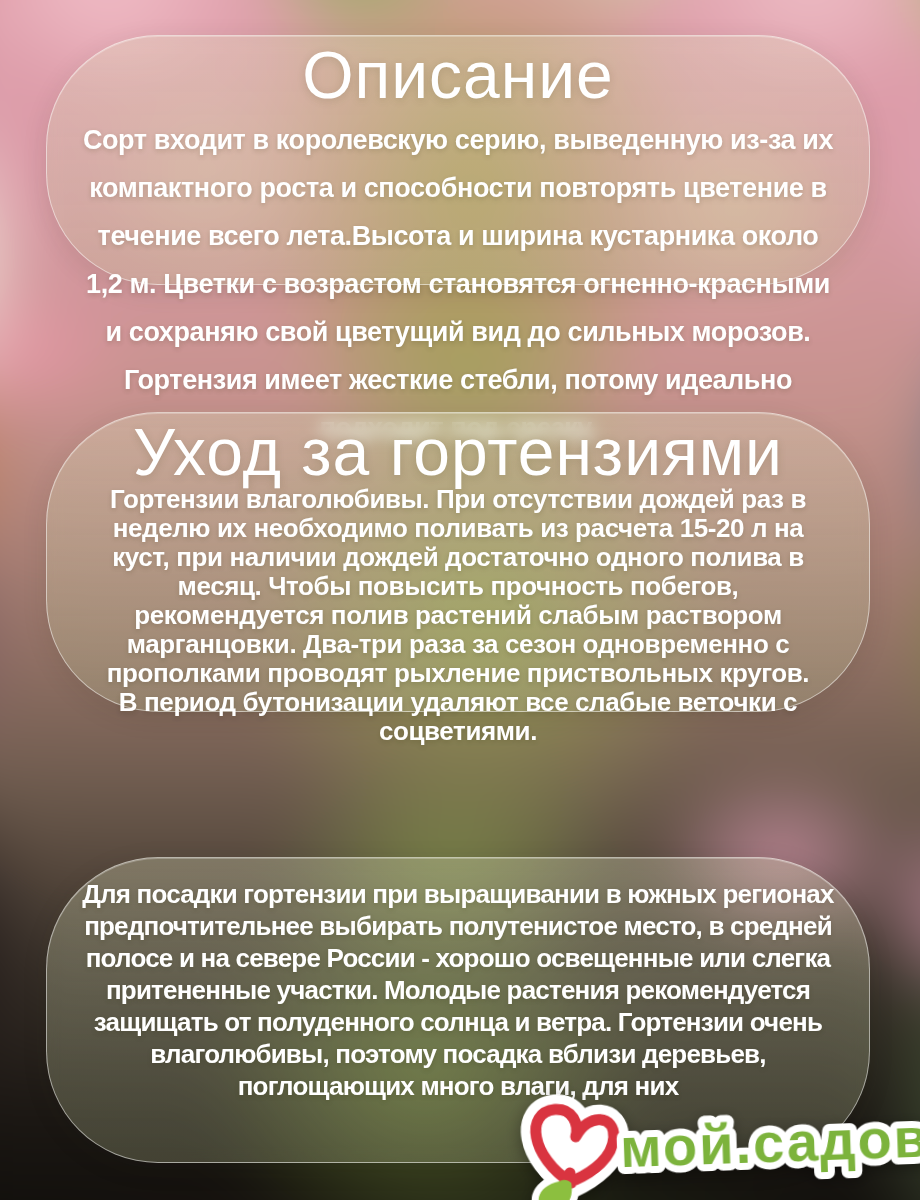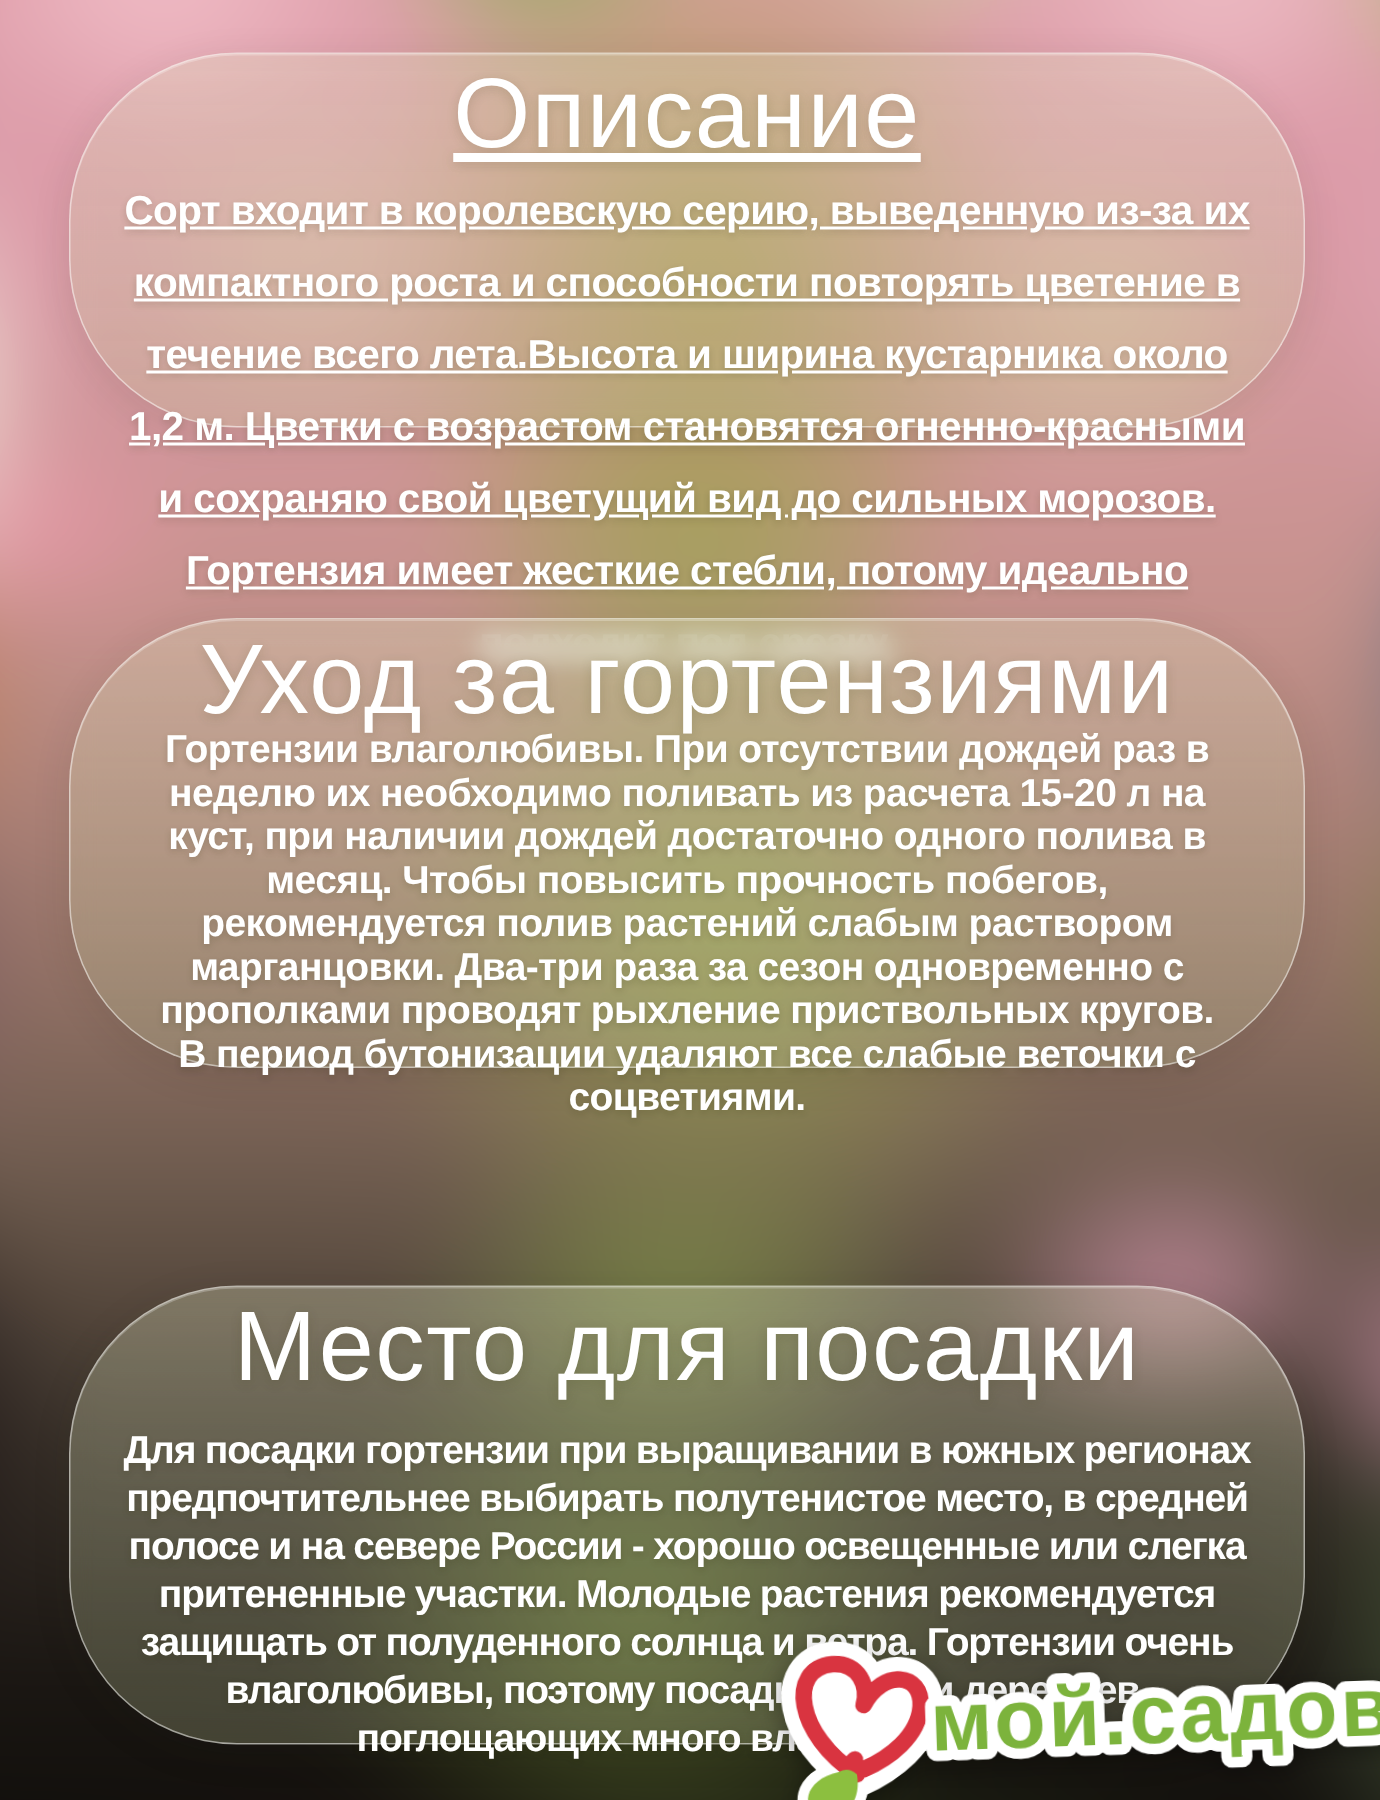--- a/index.html
+++ b/index.html
@@ -53,21 +53,21 @@
     left:46px;width:824px;
     border-radius:112px;
     background:linear-gradient(180deg, rgba(222,226,190,0.30), rgba(196,202,156,0.26));
     border:1.5px solid rgba(255,255,255,0.50);
     box-shadow:0 6px 26px rgba(40,40,20,0.10), inset 0 1px 0 rgba(255,255,255,0.25);
     backdrop-filter:blur(8px);
     box-sizing:border-box;
     text-align:center;
     color:#ffffff;
   }
-  .card-1{top:35px;height:250px;text-decoration:underline;}
+  .card-1{top:35px;height:250px;}
   .card-2{top:412px;height:300px;}
   .card-3{top:857px;height:306px;}
 
   .card h1{
     margin:6px 0 0 0;
     font-size:66px;
     line-height:1.0;
     font-weight:300;
     letter-spacing:1px;
     color:#ffffff;
@@ -119,21 +119,20 @@
 куст, при наличии дождей достаточно одного полива в
 месяц. Чтобы повысить прочность побегов,
 рекомендуется полив растений слабым раствором
 марганцовки. Два-три раза за сезон одновременно с
 прополками проводят рыхление приствольных кругов.
 В период бутонизации удаляют все слабые веточки с
 соцветиями.</p>
   </section>
 
   <section class="card card-3">
-    <h1>Место для посадки</h1>
     <p>Для посадки гортензии при выращивании в южных регионах
 предпочтительнее выбирать полутенистое место, в средней
 полосе и на севере России - хорошо освещенные или слегка
 притененные участки. Молодые растения рекомендуется
 защищать от полуденного солнца и ветра. Гортензии очень
 влаголюбивы, поэтому посадка вблизи деревьев,
 поглощающих много влаги, для них</p>
   </section>
 
   <div class="logo">

